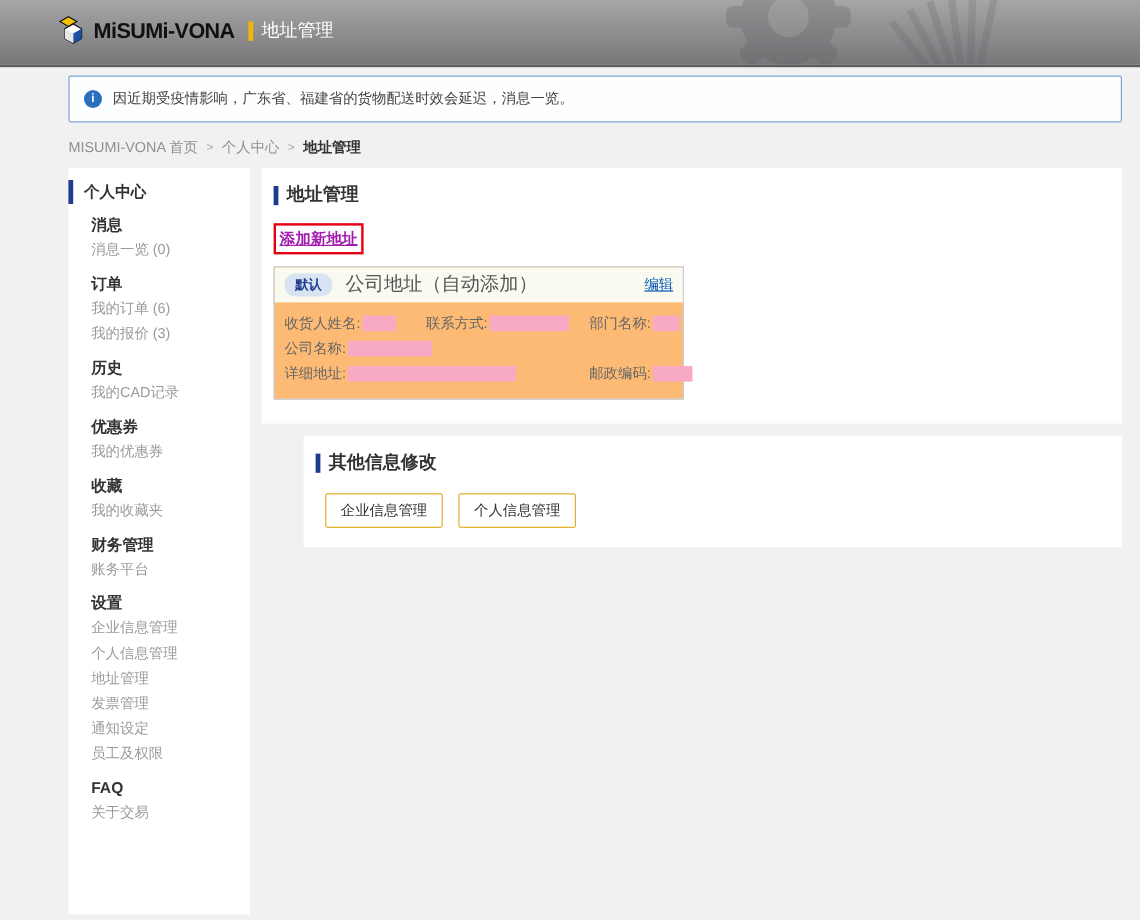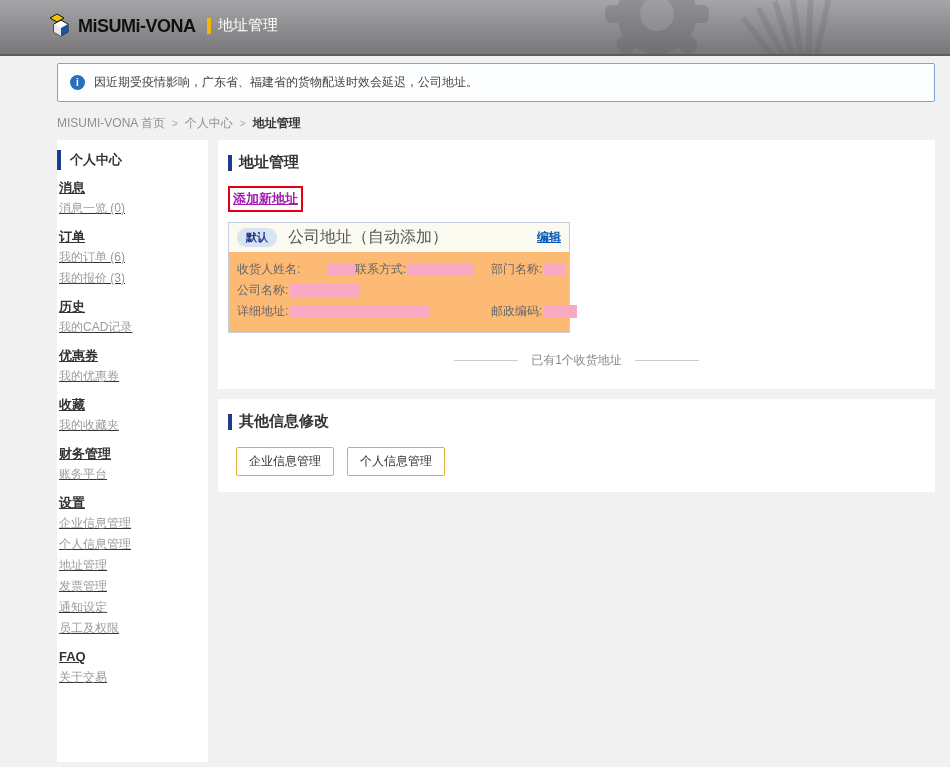--- a/index.html
+++ b/index.html
@@ -74,36 +74,36 @@
     width:151px; flex:0 0 auto;
     background:#fff; min-height:622px;
     padding:10px 0 16px 0;
   }
   .sb-title {
     border-left:4px solid #1e3c8c;
     padding:1px 0 1px 9px;
     font-size:13px; font-weight:bold; color:#333;
     cursor:pointer;
   }
-  .sb-section { padding-left:2px;text-decoration:underline; }
+  .sb-section { padding-left:19px; }
   .sb-header {
     margin-top:7px; height:21px; display:flex; align-items:center;
     font-size:13px; font-weight:bold; color:#333;
   }
   .sb-item {
     height:21px; display:flex; align-items:center;
     font-size:12px; color:#9b9b9b; text-decoration:none; cursor:pointer;
   }
   .sb-section:first-of-type .sb-header { margin-top:12px; }
 
   
   .main-col { flex:1 1 auto; }
   .panel { background:#fff; }
   .panel-1 { padding:13px 10px 20px 10px; min-height:210px; }
-  .panel-2 { margin-top:10px; padding:13px 10px 16px 10px; min-height:80px; }
+  .panel-2 { margin-top:10px; padding:13px 10px 16px 10px; min-height:80px;margin-left:35px; }
 
   .section-heading {
     display:flex; align-items:center; gap:7px;
     font-size:15px; font-weight:bold; color:#333;
   }
   .heading-bar { width:4px; height:16px; background:#1e3c8c; }
 
   .add-link-wrap {
     display:inline-block; margin:14px 0 0 0;
     border:2px solid #e60012; padding:2px 3px;
@@ -123,27 +123,27 @@
     padding:4px 8px;
     display:flex; align-items:center;
   }
   .default-badge {
     background:#d9e4f3; color:#1e3c8c;
     font-size:11px; font-weight:bold;
     padding:2px 9px; border-radius:9px;
   }
   .addr-type { margin-left:11px; color:#555; font-size:16px; }
   .edit-link {
-    margin-left:auto; color:#0257b8; font-size:12px; font-weight:bold;
+    margin-left:auto; color:#0257b8; font-size:12px; font-weight:normal;
     text-decoration:underline; cursor:pointer;
   }
   .addr-card-body { padding:7px 8px 10px 8px; color:#666; font-size:12px; }
   .addr-row { display:flex; align-items:center; height:21px; }
   .fgroup { display:flex; align-items:center; flex:0 0 auto; }
-  .g1 { width:118px;justify-content:space-between; }
+  .g1 { width:118px; }
   .g2 { width:136px; }
   .g-addr { width:254px; }
   .redact { background:#f8a9c4; height:13px; display:inline-block; margin-left:2px; }
   .r-name { width:28px; }
   .r-contact { width:66px; }
   .r-dept { width:22px; }
   .r-company { width:70px; }
   .r-address { width:140px; }
   .r-postal { width:33px; }
 
@@ -201,21 +201,21 @@
     <span class="logo-text">MiSUMi-VONA</span>
   </div>
   <div class="page-title-wrap">
     <span class="title-bar"></span>
     <span class="page-title">地址管理</span>
   </div>
 </div>
 
 <div class="notice">
   <i class="info-icon">i</i>
-  <span>因近期受疫情影响，广东省、福建省的货物配送时效会延迟，公司地址。</span>
+  <span>因近期受疫情影响，广东省、福建省的货物配送时效会延迟，消息一览。</span>
 </div>
 
 <div class="breadcrumb">
   <a>MISUMI-VONA 首页</a>
   <span class="bc-sep">&gt;</span>
   <a>个人中心</a>
   <span class="bc-sep">&gt;</span>
   <span class="bc-current">地址管理</span>
 </div>
 
@@ -317,25 +317,20 @@
               <span class="redact r-address"></span>
             </span>
             <span class="fgroup">
               <span>邮政编码:</span>
               <span class="redact r-postal"></span>
             </span>
           </div>
         </div>
       </div>
 
-      <div class="count-divider">
-        <span class="div-line"></span>
-        <span>已有1个收货地址</span>
-        <span class="div-line"></span>
-      </div>
     </div>
 
     <div class="panel panel-2">
       <div class="section-heading">
         <span class="heading-bar"></span>
         <span>其他信息修改</span>
       </div>
       <div class="btn-row">
         <button class="gold-btn">企业信息管理</button>
         <button class="gold-btn">个人信息管理</button>

